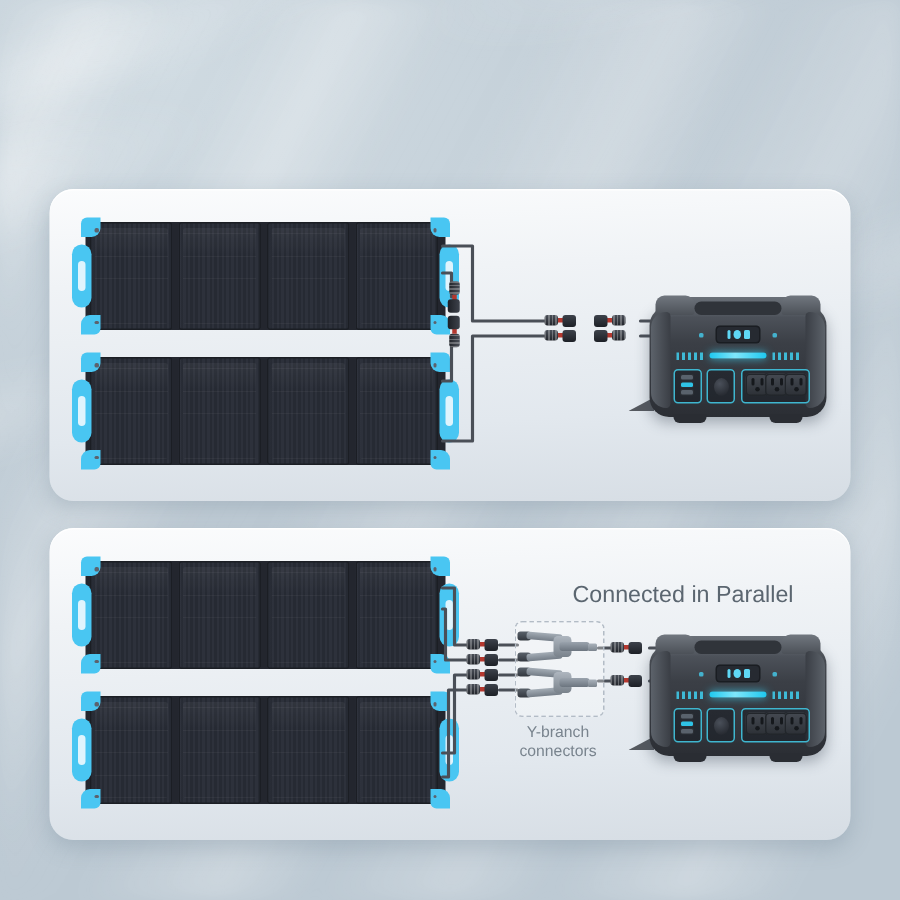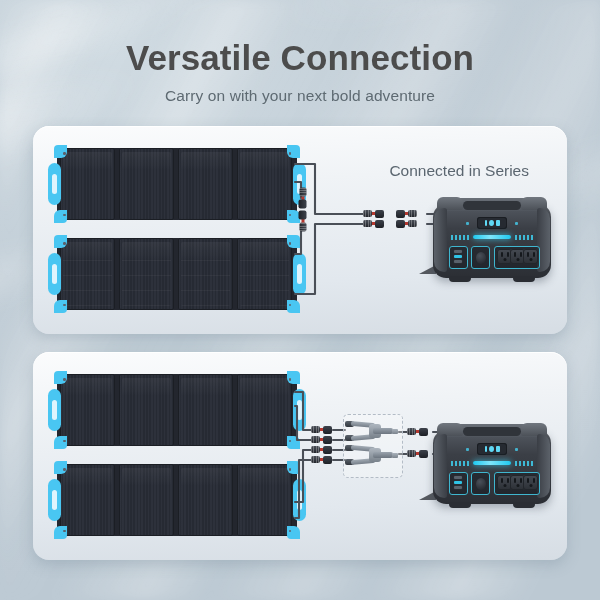--- a/index.html
+++ b/index.html
@@ -165,28 +165,23 @@
 </style>
 </head>
 <body>
 
 <div id="stage">
 
   <div class="bg"></div>
   <div class="bg-sheen"></div>
   <div class="bg-frond"></div>
 
-  <div class="header">
-    <div class="title">Versatile Connection</div>
-    <div class="subtitle">Carry on with your next bold adventure</div>
-  </div>
 
   <div class="card" id="card-series">
 
-    <div class="card-label" id="label-series">Connected in Series</div>
 
     <div class="panel" style="left:24px;top:22px;width:240px;height:72px;">
       <div class="panel-body"></div>
       <div class="seg" style="left:3px;width:55px;"></div>
       <div class="seg" style="left:62px;width:55px;"></div>
       <div class="seg" style="left:121px;width:55px;"></div>
       <div class="seg" style="left:180px;width:55px;"></div>
       <div class="corner tl" style="left:-3px;top:-3px;"></div>
       <div class="corner tr" style="right:-3px;top:-3px;"></div>
       <div class="corner bl" style="left:-3px;bottom:-3px;"></div>
@@ -319,20 +314,21 @@
           </div>
       </div>
 
       <div class="st-foot" style="left:16px;"></div>
       <div class="st-foot" style="right:16px;"></div>
     </div>
   </div>
 
   <div class="card" id="card-parallel">
 
+    <div class="card-label" id="label-parallel">Connected in Parallel</div>
 
     <div class="panel" style="left:24px;top:22px;width:240px;height:72px;">
       <div class="panel-body"></div>
       <div class="seg" style="left:3px;width:55px;"></div>
       <div class="seg" style="left:62px;width:55px;"></div>
       <div class="seg" style="left:121px;width:55px;"></div>
       <div class="seg" style="left:180px;width:55px;"></div>
       <div class="corner tl" style="left:-3px;top:-3px;"></div>
       <div class="corner tr" style="right:-3px;top:-3px;"></div>
       <div class="corner bl" style="left:-3px;bottom:-3px;"></div>
@@ -419,20 +415,24 @@
     <div class="ybranch" style="left:312px;top:92px;">
       <div class="plugA"></div>
         <div class="plugB"></div>
       <div class="armA"></div>
         <div class="armB"></div>
       <div class="hub"></div>
         <div class="stem"></div>
         <div class="tip"></div>
     </div>
 
+    <div class="ylabel" style="left:296px;top:130px;width:86px;">
+      <div>Y-branch</div>
+      <div>connectors</div>
+    </div>
 
     <div class="mc4" style="left:374px;top:75px;">
       <div class="barrel"></div>
         <div class="ribs"></div>
         <div class="neck"></div>
         <div class="head"></div>
       </div>
     <div class="mc4" style="left:374px;top:97px;">
       <div class="barrel"></div>
         <div class="ribs"></div>

